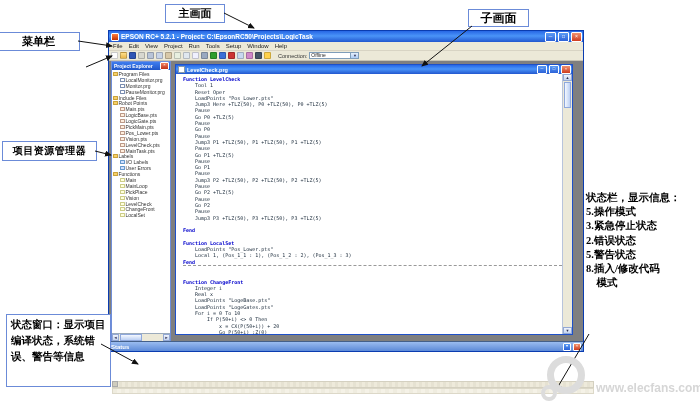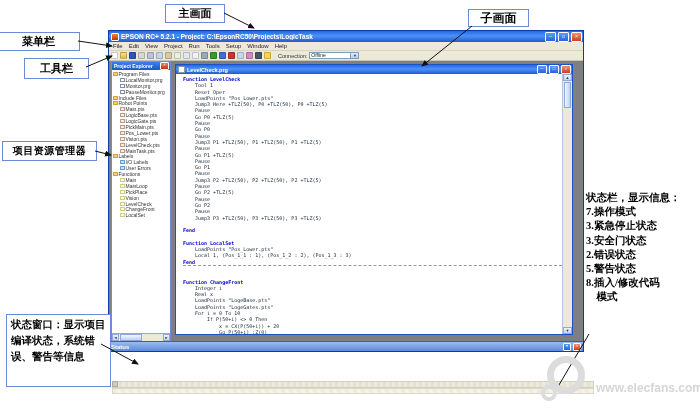--- a/index.html
+++ b/index.html
@@ -406,31 +406,29 @@
     <div class="band1"></div>
     <div class="band2"></div>
     <div class="blue"></div>
     <div class="green"></div>
     <div class="knob"></div>
   </div>
 
   <div class="co co-main">主画面</div>
   <div class="co co-sub">子画面</div>
   <div class="co co-menu">菜单栏</div>
-  <div class="co co-tools">工具栏</div>
   <div class="co co-expl">项目资源管理器</div>
   <div class="co co-statwin">状态窗口：显示项目编译状态，系统错误、警告等信息</div>
 
   <div class="sbco">
     <div>状态栏，显示信息：</div>
     <div>
 
-    <div class="sb-item">7.操作模式</div>
+    <div class="sb-item">5.操作模式</div>
         <div class="sb-item">3.紧急停止状态</div>
-        <div class="sb-item">3.安全门状态</div>
         <div class="sb-item">2.错误状态</div>
         <div class="sb-item">5.警告状态</div>
         <div class="sb-item">8.插入/修改代码</div>
         <div class="sb-item">　模式</div>
       </div>
   </div>
 
   <svg class="arrows" width="700" height="420" viewBox="0 0 700 420">
     <defs>
       <marker id="ah" markerWidth="8" markerHeight="8" refX="6" refY="3" orient="auto">

